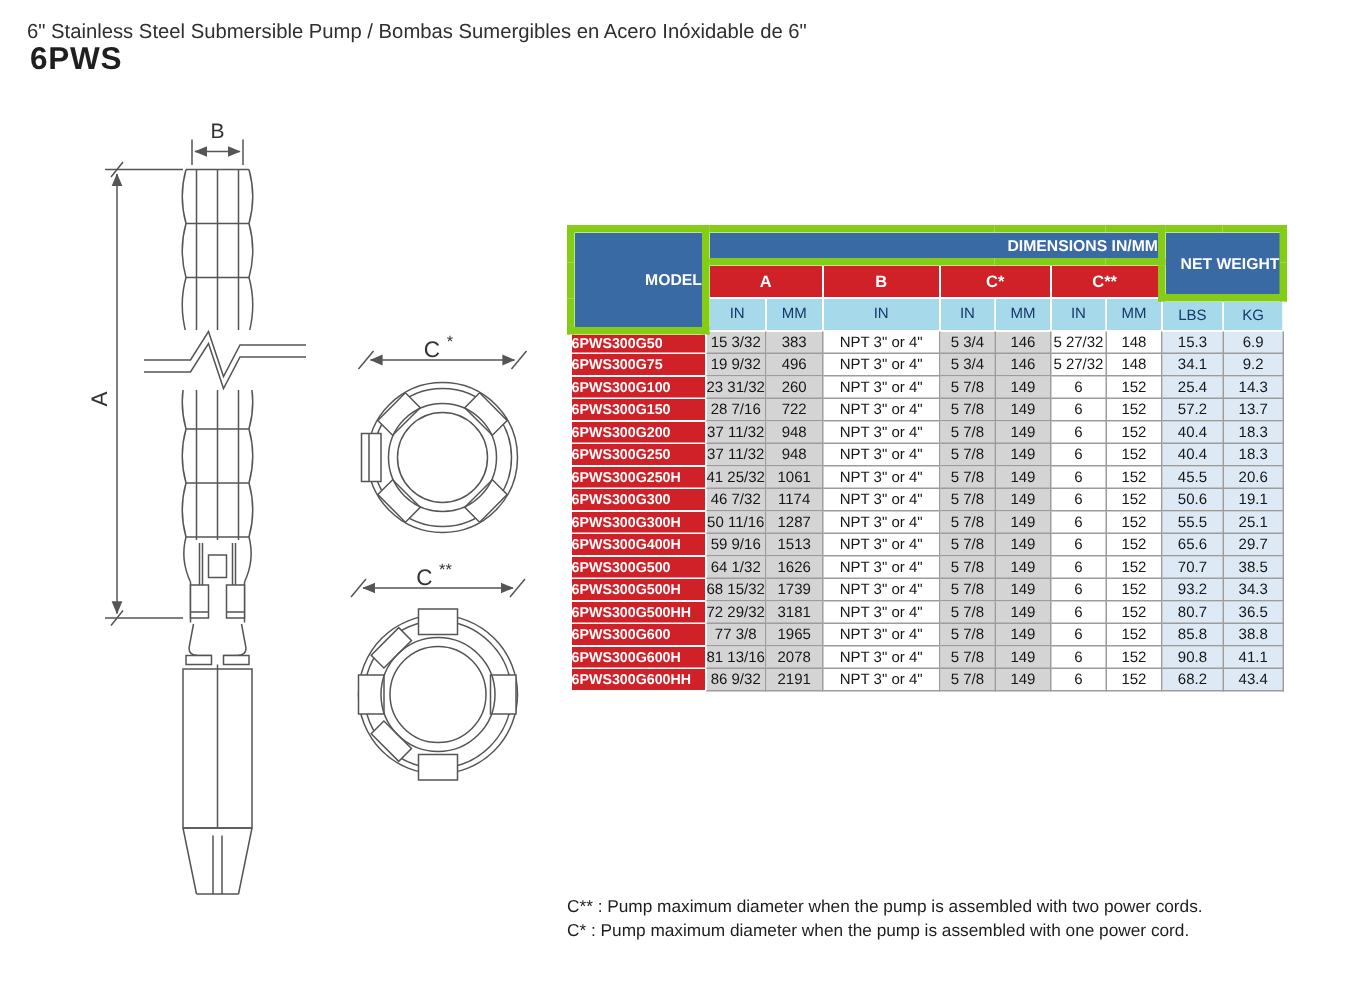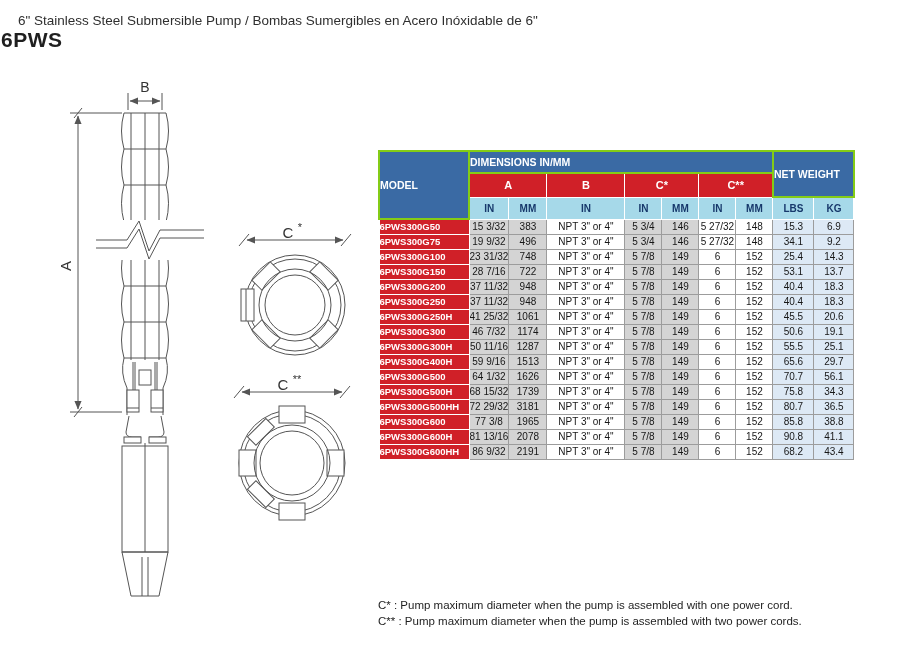--- a/index.html
+++ b/index.html
@@ -6,30 +6,30 @@
     --header-blue:#3a6aa4;
     --accent-red:#d02028;
     --subheader-cyan:#a6d9e9;
     --cell-gray:#d4d4d4;
     --cell-weight-blue:#dde9f5;
   }
   html,body{margin:0;padding:0;background:#ffffff;}
   body{width:900px;height:667px;overflow:hidden;font-family:"Liberation Sans",sans-serif;}
   .page{position:relative;width:900px;height:667px;background:#fff;}
   .doc-title{position:absolute;left:18px;top:13px;font-size:13.5px;color:#2f2f2f;white-space:nowrap;}
-  .series{position:absolute;left:1px;top:28px;font-size:21px;font-weight:700;color:#1f1f1f;letter-spacing:.5px;}
+  .series{position:absolute;left:20px;top:28px;font-size:21px;font-weight:700;color:#1f1f1f;letter-spacing:.5px;}
   svg.diagram{position:absolute;left:0;top:0;}
   svg .lbl{font-family:"Liberation Sans",sans-serif;fill:#333;stroke:none;}
 
   table.spec{position:absolute;left:378px;top:150px;border-collapse:collapse;table-layout:fixed;}
   table.spec th,table.spec td{padding:0;overflow:hidden;white-space:nowrap;}
   .hr1{height:22px;} .hr2{height:24px;} .hr3{height:22px;}
-  .h-blue{background:var(--header-blue);color:#fff;font-size:10.5px;font-weight:700;border:2px solid #84cc16;text-align:left;}
+  .h-blue{background:var(--header-blue);color:#fff;font-size:10.5px;font-weight:700;border:5px solid #84cc16;text-align:right;}
   .h-red{background:var(--accent-red);color:#fff;font-size:11px;font-weight:700;border:1px solid #fff;text-align:center;}
-  .h-cyan{background:var(--subheader-cyan);color:#17386b;font-size:10px;font-weight:700;border:1px solid #fff;text-align:center;}
+  .h-cyan{background:var(--subheader-cyan);color:#17386b;font-size:10px;font-weight:400;border:1px solid #fff;text-align:center;}
   tbody tr{height:15px;}
   tbody td{border:1px solid #9c9c9c;font-size:10px;color:#161616;text-align:center;font-weight:400;}
   td.cell-model{background:var(--accent-red);color:#fff;font-weight:700;text-align:left;padding-left:7px;font-size:9.5px;border:1px solid #fff;}
   td.cell-gray{background:var(--cell-gray);}
   td.cell-white{background:#ffffff;}
   td.cell-weight{background:var(--cell-weight-blue);text-align:center;}
 
   .footnotes{position:absolute;left:378px;top:597px;font-size:11.5px;color:#1e1e1e;line-height:16px;}
 </style>
 </head>
@@ -199,39 +199,39 @@
           <td class="cell-gray">5 3/4</td>
           <td class="cell-gray">146</td>
           <td class="cell-white">5 27/32</td>
           <td class="cell-white">148</td>
           <td class="cell-weight">34.1</td>
           <td class="cell-weight">9.2</td>
         </tr>
         <tr>
           <td class="cell-model">6PWS300G100</td>
           <td class="cell-gray">23 31/32</td>
-          <td class="cell-gray">748</td>
+          <td class="cell-gray">260</td>
           <td class="cell-white">NPT 3" or 4"</td>
           <td class="cell-gray">5 7/8</td>
           <td class="cell-gray">149</td>
           <td class="cell-white">6</td>
           <td class="cell-white">152</td>
           <td class="cell-weight">25.4</td>
           <td class="cell-weight">14.3</td>
         </tr>
         <tr>
           <td class="cell-model">6PWS300G150</td>
           <td class="cell-gray">28 7/16</td>
           <td class="cell-gray">722</td>
           <td class="cell-white">NPT 3" or 4"</td>
           <td class="cell-gray">5 7/8</td>
           <td class="cell-gray">149</td>
           <td class="cell-white">6</td>
           <td class="cell-white">152</td>
-          <td class="cell-weight">53.1</td>
+          <td class="cell-weight">57.2</td>
           <td class="cell-weight">13.7</td>
         </tr>
         <tr>
           <td class="cell-model">6PWS300G200</td>
           <td class="cell-gray">37 11/32</td>
           <td class="cell-gray">948</td>
           <td class="cell-white">NPT 3" or 4"</td>
           <td class="cell-gray">5 7/8</td>
           <td class="cell-gray">149</td>
           <td class="cell-white">6</td>
@@ -302,32 +302,32 @@
         <tr>
           <td class="cell-model">6PWS300G500</td>
           <td class="cell-gray">64 1/32</td>
           <td class="cell-gray">1626</td>
           <td class="cell-white">NPT 3" or 4"</td>
           <td class="cell-gray">5 7/8</td>
           <td class="cell-gray">149</td>
           <td class="cell-white">6</td>
           <td class="cell-white">152</td>
           <td class="cell-weight">70.7</td>
-          <td class="cell-weight">56.1</td>
+          <td class="cell-weight">38.5</td>
         </tr>
         <tr>
           <td class="cell-model">6PWS300G500H</td>
           <td class="cell-gray">68 15/32</td>
           <td class="cell-gray">1739</td>
           <td class="cell-white">NPT 3" or 4"</td>
           <td class="cell-gray">5 7/8</td>
           <td class="cell-gray">149</td>
           <td class="cell-white">6</td>
           <td class="cell-white">152</td>
-          <td class="cell-weight">75.8</td>
+          <td class="cell-weight">93.2</td>
           <td class="cell-weight">34.3</td>
         </tr>
         <tr>
           <td class="cell-model">6PWS300G500HH</td>
           <td class="cell-gray">72 29/32</td>
           <td class="cell-gray">3181</td>
           <td class="cell-white">NPT 3" or 4"</td>
           <td class="cell-gray">5 7/8</td>
           <td class="cell-gray">149</td>
           <td class="cell-white">6</td>
@@ -368,17 +368,17 @@
           <td class="cell-gray">149</td>
           <td class="cell-white">6</td>
           <td class="cell-white">152</td>
           <td class="cell-weight">68.2</td>
           <td class="cell-weight">43.4</td>
         </tr>
       </tbody>
   </table>
 
   <div class="footnotes">
+    <div>C** : Pump maximum diameter when the pump is assembled with two power cords.</div>
     <div>C* : Pump maximum diameter when the pump is assembled with one power cord.</div>
-    <div>C** : Pump maximum diameter when the pump is assembled with two power cords.</div>
   </div>
 
 </div>
 
 </body></html>

